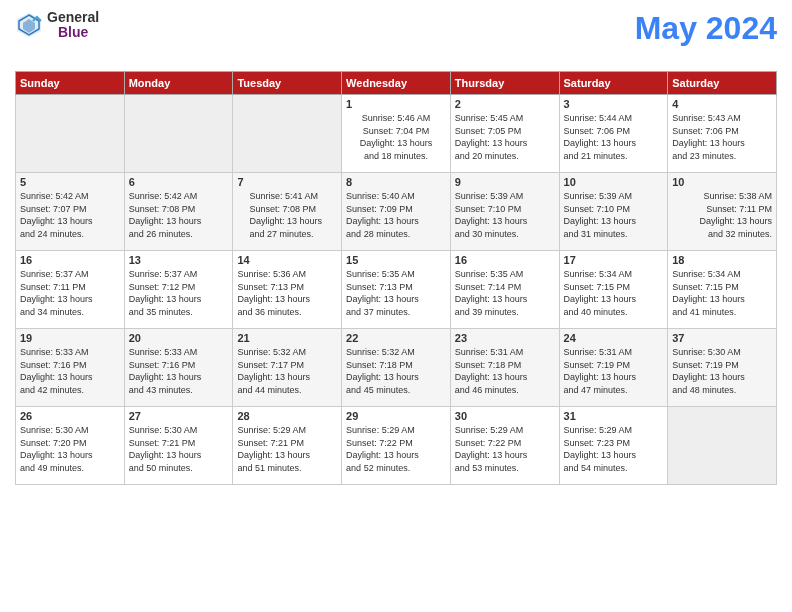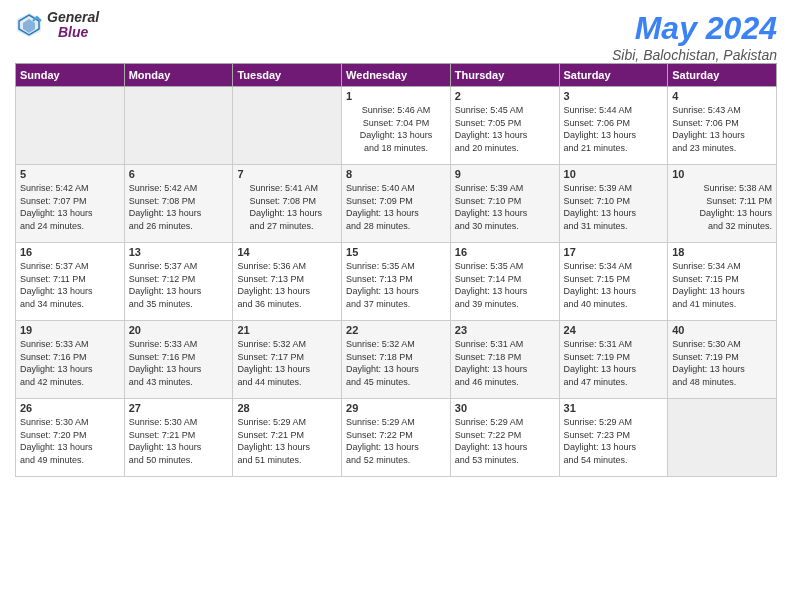--- a/index.html
+++ b/index.html
@@ -12,22 +12,21 @@
     }
     .page {
       width: 792px;
       height: 612px;
       padding: 10px 15px;
     }
     .header {
       display: flex;
       justify-content: space-between;
       align-items: flex-start;
-      margin-bottom: 0;
-      font-style: italic;
+      margin-bottom: 24px;
     }
     .logo {
       display: flex;
       align-items: center;
       gap: 4px;
     }
     .logo-text {
       display: flex;
       flex-direction: column;
       line-height: 1.1;
@@ -58,21 +57,21 @@
     .subtitle {
       font-size: 14px;
       color: #555;
     }
     .calendar {
       width: 100%;
       border-collapse: collapse;
       table-layout: fixed;
     }
     .calendar th {
-      background: #701a75;
+      background: #b91c1c;
       color: #fff;
       font-size: 11px;
       font-weight: bold;
       padding: 5px 4px;
       text-align: left;
       border: 1px solid #aaa;
     }
     .calendar td {
       vertical-align: top;
       border: 1px solid #ccc;
@@ -112,21 +111,20 @@
         <polygon points="14,8 20,12 20,18 14,22 8,18 8,12" fill="#2e7abf" opacity="0.5"></polygon>
         <path d="M18,10 L22,6 L26,10" fill="none" stroke="#4a9fd4" stroke-width="2"></path>
       </svg>
       <div class="logo-text">
         <span class="logo-general">General</span>
         <span class="logo-blue">Blue</span>
       </div>
     </div>
     <div class="title-block">
       <div class="main-title">May 2024</div>
-      <div class="subtitle">Sibi, Balochistan, Pakistan</div>
     </div>
   </div>
 
   <table class="calendar">
     <thead>
       <tr>
         <th>Sunday</th>
         <th>Monday</th>
         <th>Tuesday</th>
         <th>Wednesday</th>
@@ -308,21 +306,21 @@
 and 46 minutes.</div>
           </td>
           <td>
             <span class="day-num">24</span>
             <div class="day-info" style="white-space: pre-line;">Sunrise: 5:31 AM
 Sunset: 7:19 PM
 Daylight: 13 hours
 and 47 minutes.</div>
           </td>
           <td>
-            <span class="day-num">40</span>
+            <span class="day-num">37</span>
             <div class="day-info" style="white-space: pre-line;">Sunrise: 5:30 AM
 Sunset: 7:19 PM
 Daylight: 13 hours
 and 48 minutes.</div>
           </td>
         </tr>
         <tr>
           <td>
             <span class="day-num">26</span>
             <div class="day-info" style="white-space: pre-line;">Sunrise: 5:30 AM

